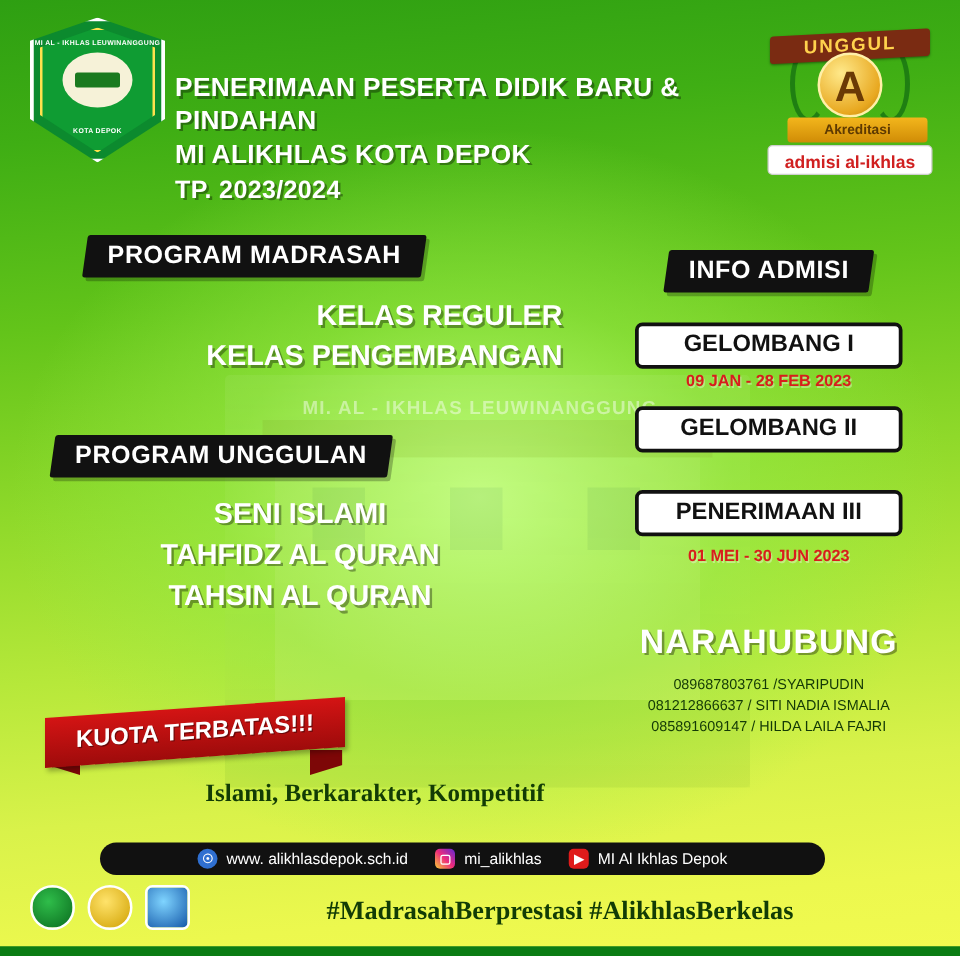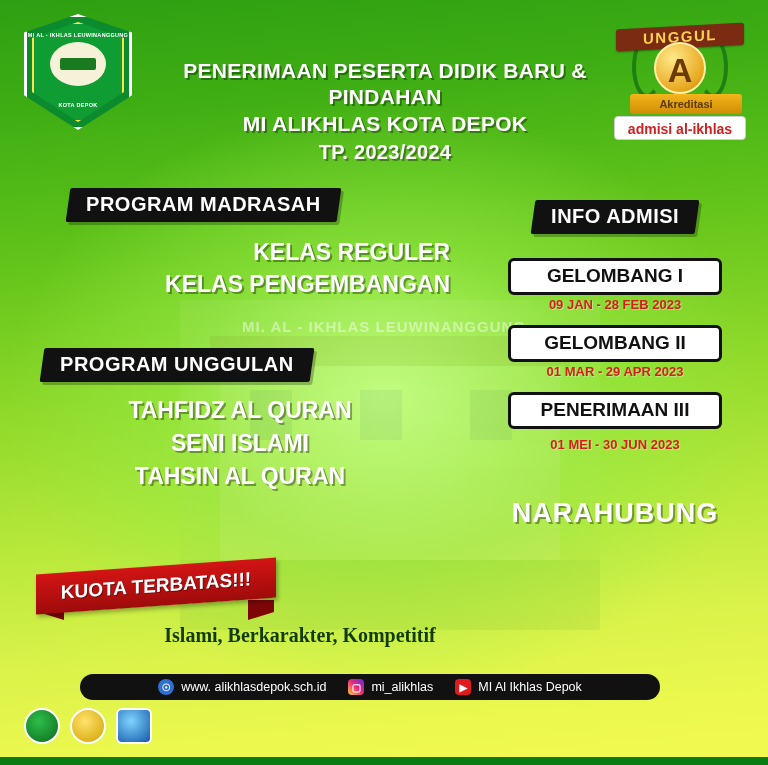--- a/index.html
+++ b/index.html
@@ -120,21 +120,21 @@
   .ak-admisi {
     position: absolute; left: 4px; top: 106px; width: 132px; height: 24px;
     background: #ffffff; border-radius: 4px;
     color: #d02020; font-size: 14px; font-weight: bold; line-height: 24px;
     border: 1px solid #cfcfcf;
   }
 
   
   .headline {
     position: absolute; left: 140px; top: 58px; width: 490px;
-    text-align: center; color: #ffffff; font-weight: bold;
+    color: #ffffff; font-weight: bold;
     text-shadow: 2px 2px 0 rgba(0,0,0,0.35);
     letter-spacing: 0.3px;
   }
   .headline .l1 { font-size: 21px; line-height: 26px; }
   .headline .l2 { font-size: 21px; line-height: 28px; }
   .headline .l3 { font-size: 20px; line-height: 28px; }
 
   
   .chip {
     display: inline-block;
@@ -312,41 +312,45 @@
     <div>KELAS REGULER</div>
     <div>KELAS PENGEMBANGAN</div>
   </div>
 
   <div class="sec-prog-ung">
     <div class="chip">
       <span>PROGRAM UNGGULAN</span>
     </div>
   </div>
   <div class="list-ung">
+    <div>SENI ISLAMI</div>
     <div>TAHFIDZ AL QURAN</div>
-    <div>SENI ISLAMI</div>
     <div>TAHSIN AL QURAN</div>
   </div>
 
   <div class="info-title">
     <div class="chip">
       <span>INFO ADMISI</span>
     </div>
   </div>
 
   <div class="gel g1">GELOMBANG I</div>
   <div class="gel-date d1">09 JAN - 28 FEB 2023</div>
 
   <div class="gel g2">GELOMBANG II</div>
-  <div class="gel-date d2">01 MAR - 29 APR 2023</div>
 
   <div class="gel g3">PENERIMAAN III</div>
   <div class="gel-date d3">01 MEI - 30 JUN 2023</div>
 
   <div class="narahubung">NARAHUBUNG</div>
+  <div class="contacts">
+    <div>089687803761 /SYARIPUDIN</div>
+    <div>081212866637 / SITI NADIA ISMALIA</div>
+    <div>085891609147 / HILDA LAILA FAJRI</div>
+  </div>
 
   <div class="kuota">
     <div class="tail-l"></div>
     <div class="tail-r"></div>
     <div class="band"></div>
     <div class="txt">KUOTA TERBATAS!!!</div>
   </div>
 
   <div class="tagline">Islami, Berkarakter, Kompetitif</div>
 
@@ -364,15 +368,16 @@
       <span>MI Al Ikhlas Depok</span>
     </div>
   </div>
 
   <div class="partner-logos">
     <div class="plogo p1"></div>
     <div class="plogo p2"></div>
     <div class="plogo p3"></div>
   </div>
 
+  <div class="hashtags">#MadrasahBerprestasi #AlikhlasBerkelas</div>
 
   <div class="bottom-strip"></div>
 </div>
 
 </body></html>

